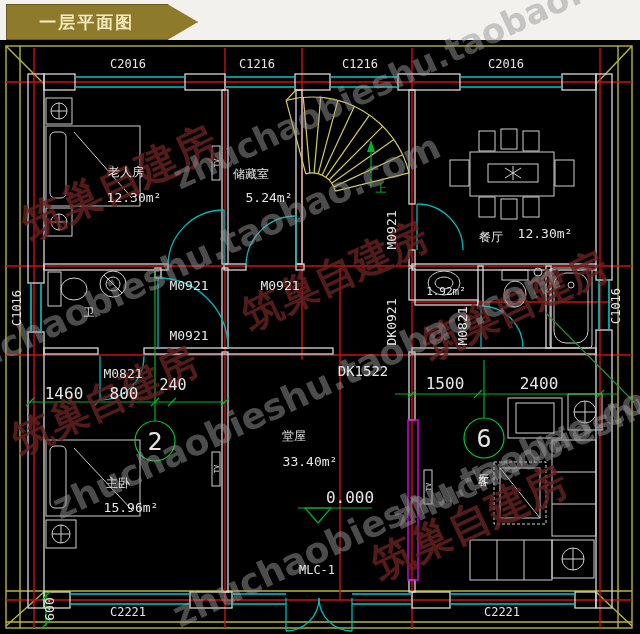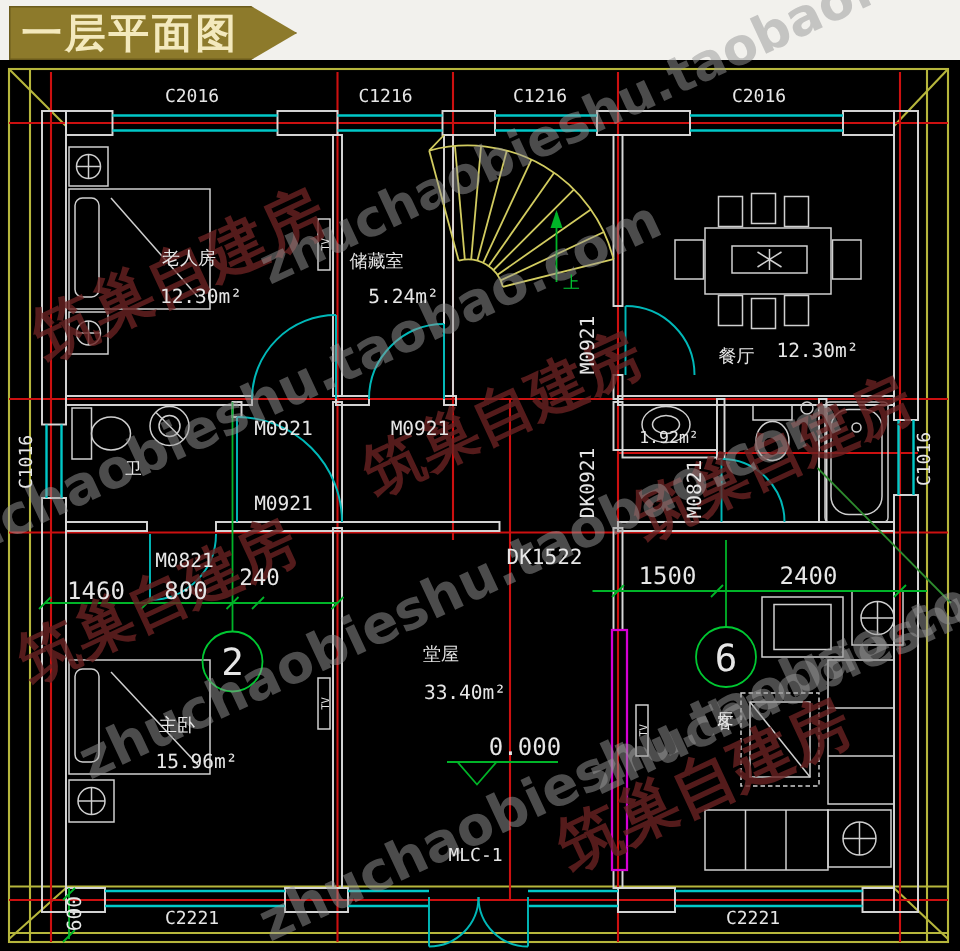--- a/index.html
+++ b/index.html
@@ -4,21 +4,21 @@
 <style>
   html,body{margin:0;padding:0;background:#000;}
   #stage{position:relative;width:640px;height:634px;overflow:hidden;background:#000;
          font-family:"DejaVu Sans","Liberation Sans",sans-serif;}
   #topstrip{position:absolute;left:0;top:0;width:640px;height:40px;background:#f2f1ed;}
   #banner{position:absolute;left:6px;top:4px;width:190px;height:34px;
           background:#8d7a2b;border:1px solid #6b5b1c;
           clip-path:polygon(0 0,84% 0,100% 50%,84% 100%,0 100%);
           display:flex;align-items:center;}
   #banner span{display:block;width:84%;text-align:center;color:#f3e9bd;
-               font-size:27px;font-weight:bold;letter-spacing:2px;}
+               font-size:17px;font-weight:bold;letter-spacing:2px;}
   svg text{font-family:"DejaVu Sans Mono","DejaVu Sans",monospace;}
   .wm-url{fill:#989898;opacity:.5;font-weight:bold;font-family:"DejaVu Sans",sans-serif;}
   .wm-cn{fill:#6a2222;opacity:.8;font-weight:bold;font-family:"DejaVu Sans",sans-serif;}
 </style>
 </head>
 <body>
 
 <div id="stage">
   <div id="topstrip"></div>
   <div id="banner">

